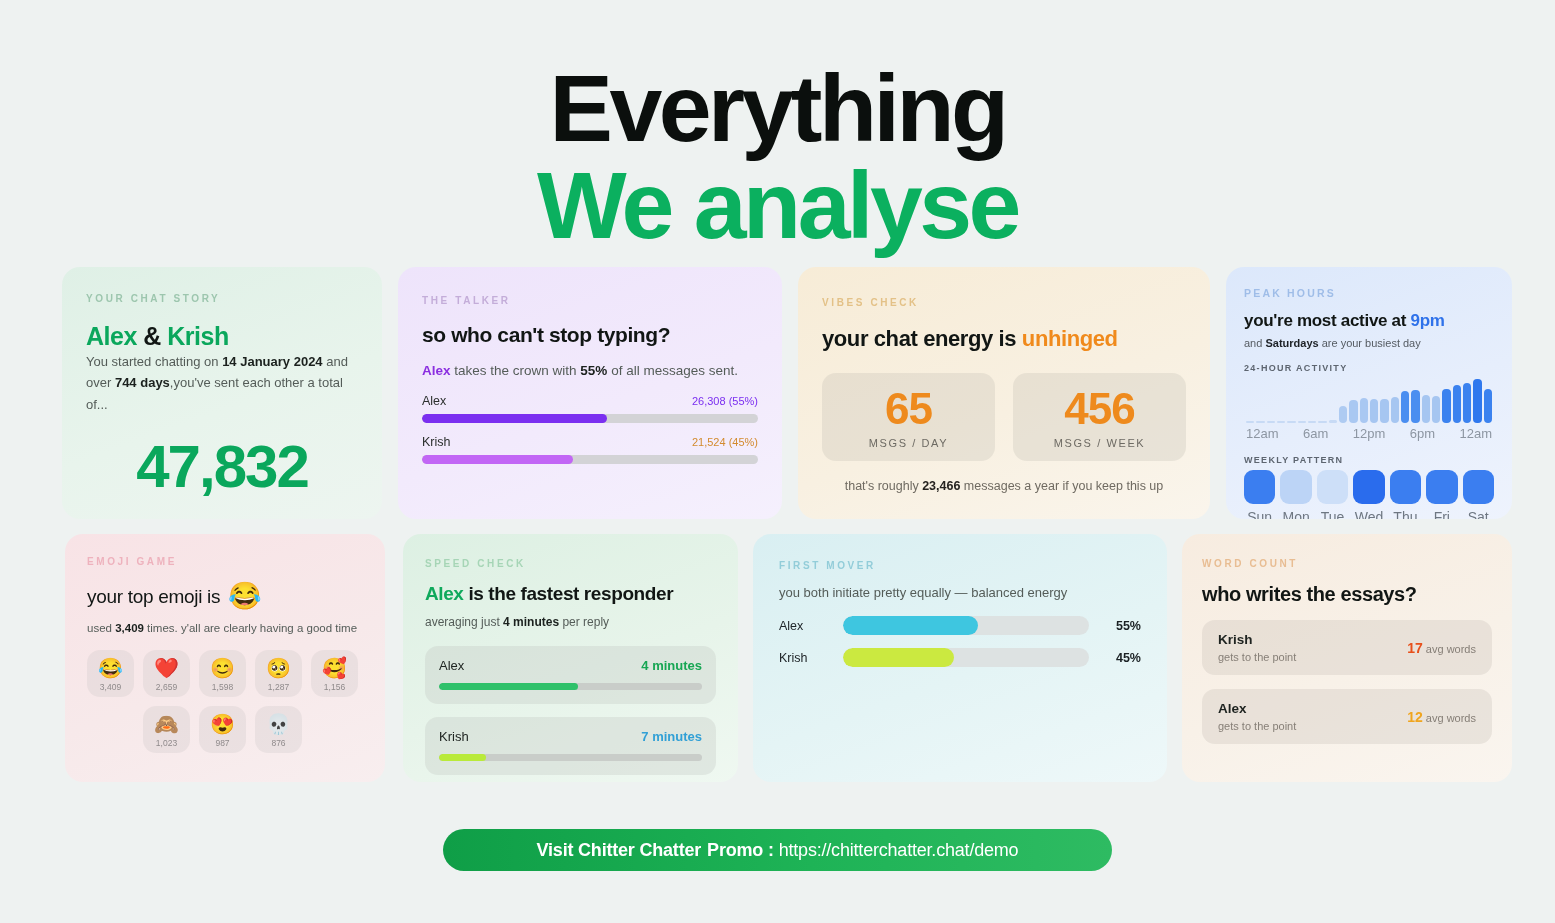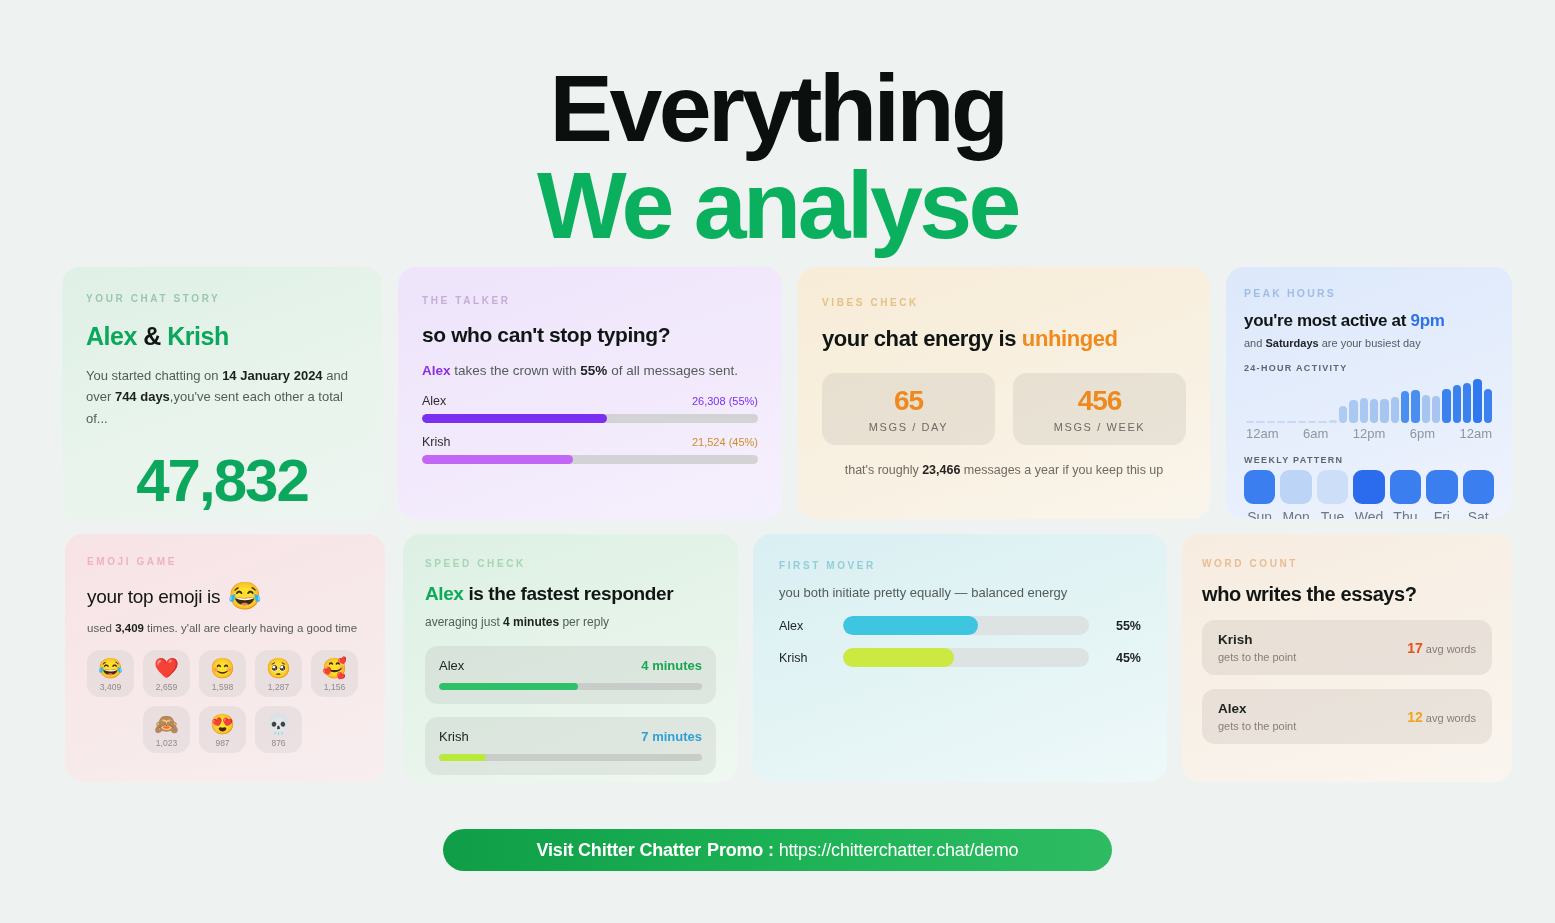--- a/index.html
+++ b/index.html
@@ -49,21 +49,21 @@
   
   #card-story {
     left: 62px; top: 267px; width: 320px; height: 252px;
     background: linear-gradient(160deg,#dff0e6 0%,#e8f4ec 55%,#edf5f0 100%);
     padding: 26px 24px;
   }
   #card-story .eyebrow { color: #9dc6ae; }
   .story-names { font-size: 25px; font-weight: 800; letter-spacing: -0.5px; margin-top: 18px; }
   .story-names .nm { color: #0aa75c; }
   .story-names .amp { color: #111614; }
-  #card-story .card-sub { margin-top: 14px; font-size: 13px; }
+  #card-story .card-sub { font-size: 13px; }
   .big-number {
     margin-top: 22px;
     text-align: center;
     font-size: 60px;
     font-weight: 800;
     color: #0aa75c;
     letter-spacing: -2px;
     line-height: 1;
   }
 
@@ -95,21 +95,21 @@
     padding: 30px 24px;
   }
   #card-vibes .eyebrow { color: #e3c187; }
   #card-vibes .card-title { margin-top: 18px; font-size: 22px; }
   #card-vibes .card-title .hl { color: #f08a1c; }
   .stat-pair { display: flex; gap: 18px; margin-top: 20px; }
   .stat-box {
     flex: 1; background: rgba(190,185,175,0.28);
     border-radius: 14px; padding: 14px 8px 12px; text-align: center;
   }
-  .stat-num { font-size: 28px; font-weight: 800; color: #ee8a1d; letter-spacing: -1px; line-height: 1; }
+  .stat-num { font-size: 44px; font-weight: 800; color: #ee8a1d; letter-spacing: -1px; line-height: 1; }
   .stat-lbl { margin-top: 6px; font-size: 11px; letter-spacing: 1.6px; color: #6d6a63; font-weight: 500; }
   .vibes-foot { margin-top: 18px; text-align: center; font-size: 12.5px; color: #6f6a61; }
   .vibes-foot b { color: #262320; font-weight: 700; }
 
   
   #card-peak {
     left: 1226px; top: 267px; width: 286px; height: 252px;
     background: linear-gradient(160deg,#dce8fb 0%,#e6eefc 55%,#eef3fd 100%);
     padding: 20px 18px;
   }

